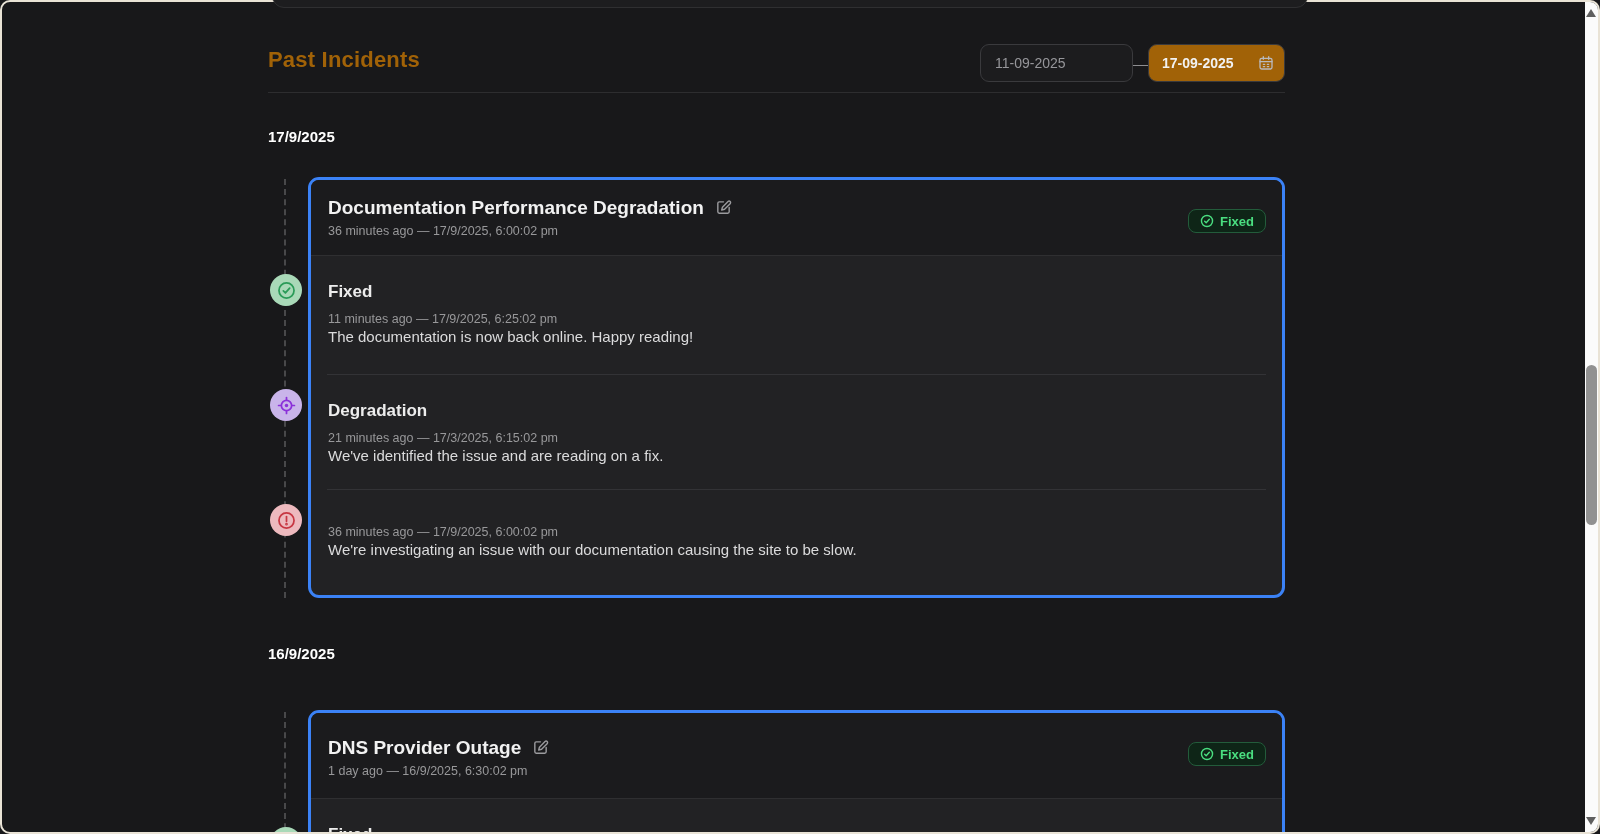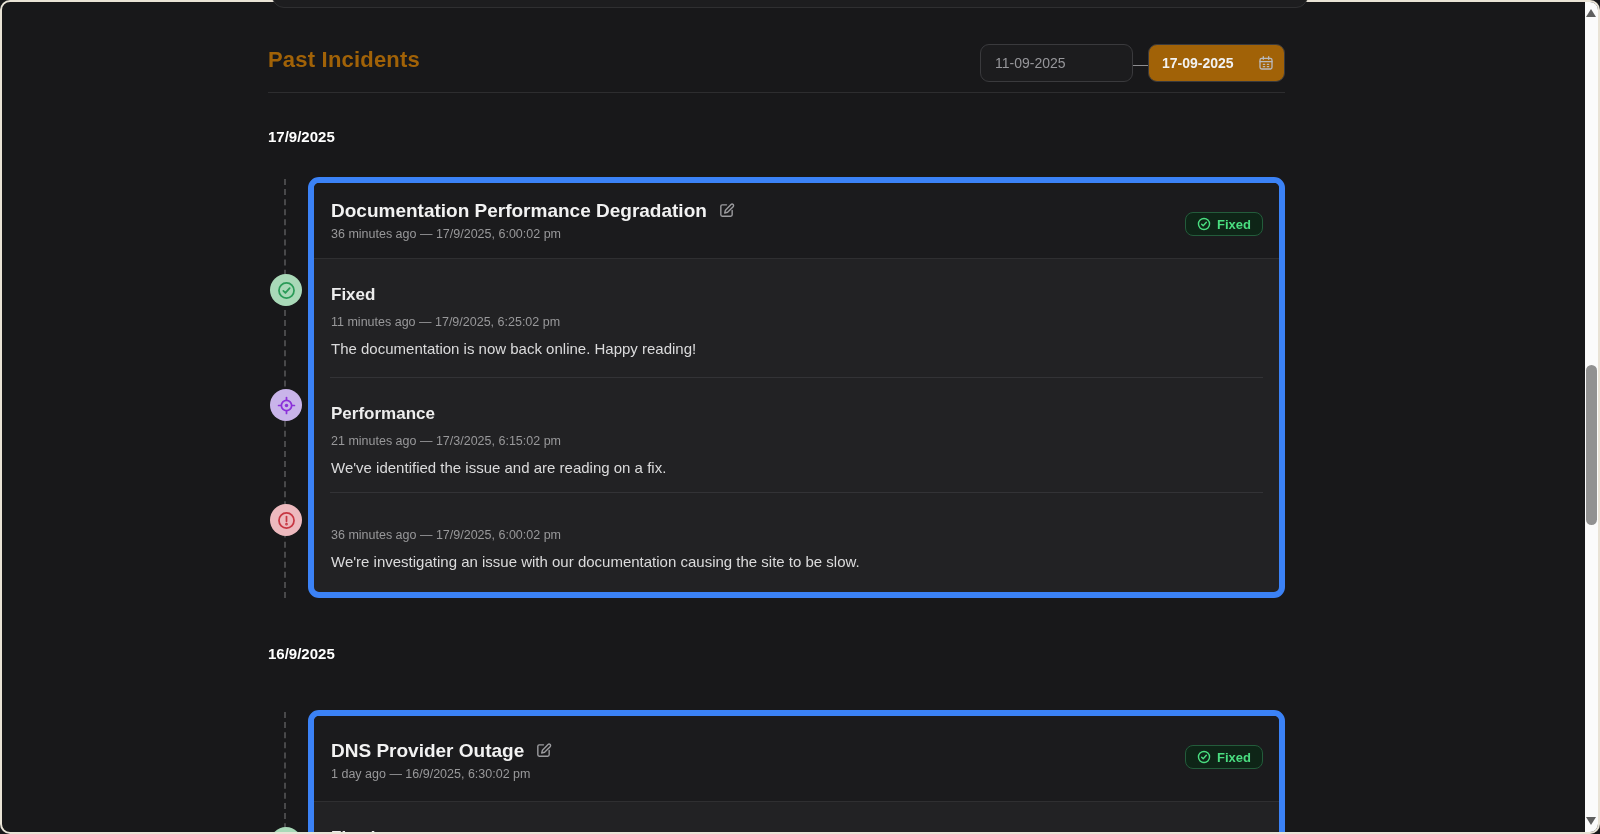--- a/index.html
+++ b/index.html
@@ -37,21 +37,21 @@
 
   .timeline-rail { position:absolute; left:16px; top:2px; bottom:0; width:0; border-left:2px dashed #48484a; }
   .tl-icon { position:absolute; left:2px; width:32px; height:32px; border-radius:50%;
              display:flex; align-items:center; justify-content:center; z-index:2; }
   .tl-icon svg { width:19px; height:19px; }
   .tl-green  { background:#a9d9b8; color:#2a9b58; }
   .tl-purple { background:#c9b4ea; color:#8b31d9; }
   .tl-red    { background:#edb9be; color:#c73642; }
 
   .incident-card { position:absolute; left:40px; top:0; width:977px; background:#222224;
-                   border:6px solid #3b82f6; border-radius:11px; overflow:hidden; }
+                   border:3px solid #3b82f6; border-radius:11px; overflow:hidden; }
   .card-1 { height:421px; }
   .card-2 { height:200px; }
 
   .card-header { position:relative; background:#1b1b1d; border-bottom:1px solid #2f2f31; padding:14px 16px 0 17px; }
   .card-1 .card-header { height:76px; }
   .card-2 .card-header { height:86px; padding-top:21px; }
   .title-row { display:flex; align-items:center; gap:11px; }
   .incident-title { font-size:19px; font-weight:700; color:#f2f2f2; line-height:27px; }
   .edit-icon { width:17px; height:17px; color:#9b9b9e; cursor:pointer; }
   .incident-meta { margin-top:3px; font-size:12.5px; color:#98989a; }
@@ -61,21 +61,21 @@
                   color:#4ade80; font-size:13px; font-weight:700; }
   .status-badge svg { width:14px; height:14px; }
 
   .update { position:relative; padding:24px 16px 0 17px; }
   .u-1 { height:119px; }
   .u-2 { height:115px; }
   .u-3 { height:111px; }
   .update-divider { position:absolute; left:16px; right:16px; bottom:0; height:1px; background:#333336; }
   .update-title { font-size:17px; font-weight:700; color:#ededed; line-height:23px; }
   .update-meta { margin-top:9px; font-size:12.5px; color:#98989a; }
-  .update-msg { margin-top:9px; font-size:15px; line-height:21.5px; color:#dbdbdc; max-width:585px; }
+  .update-msg { font-size:15px; line-height:21.5px; color:#dbdbdc; max-width:585px; }
   .no-title { padding-top:26px; }
 
   
   .scrollbar { position:absolute; right:2px; top:2px; bottom:2px; width:13px; background:#fbfbfb;
                border-radius:0 8px 8px 0; z-index:60; }
   .sb-up, .sb-down { position:absolute; left:1px; width:0; height:0; border-left:5.5px solid transparent; border-right:5.5px solid transparent; }
   .sb-up { top:7px; border-bottom:8px solid #5f5f5f; }
   .sb-down { bottom:7px; border-top:8px solid #5f5f5f; }
   .sb-thumb { position:absolute; left:1px; top:363px; width:11px; height:160px; background:#919191; border-radius:6px; cursor:pointer; }
 </style>
@@ -165,21 +165,21 @@
         </div>
 
         <div class="update u-1">
           <div class="update-title">Fixed</div>
           <div class="update-meta">11 minutes ago — 17/9/2025, 6:25:02 pm</div>
           <div class="update-msg">The documentation is now back online. Happy reading!</div>
           <div class="update-divider"></div>
         </div>
 
         <div class="update u-2">
-          <div class="update-title">Performance</div>
+          <div class="update-title">Degradation</div>
           <div class="update-meta">21 minutes ago — 17/3/2025, 6:15:02 pm</div>
           <div class="update-msg">We've identified the issue and are reading on a fix.</div>
           <div class="update-divider"></div>
         </div>
 
         <div class="update u-3 no-title">
 
           <div class="update-meta">36 minutes ago — 17/9/2025, 6:00:02 pm</div>
           <div class="update-msg">We're investigating an issue with our documentation causing the site to be slow.</div>
         </div>

